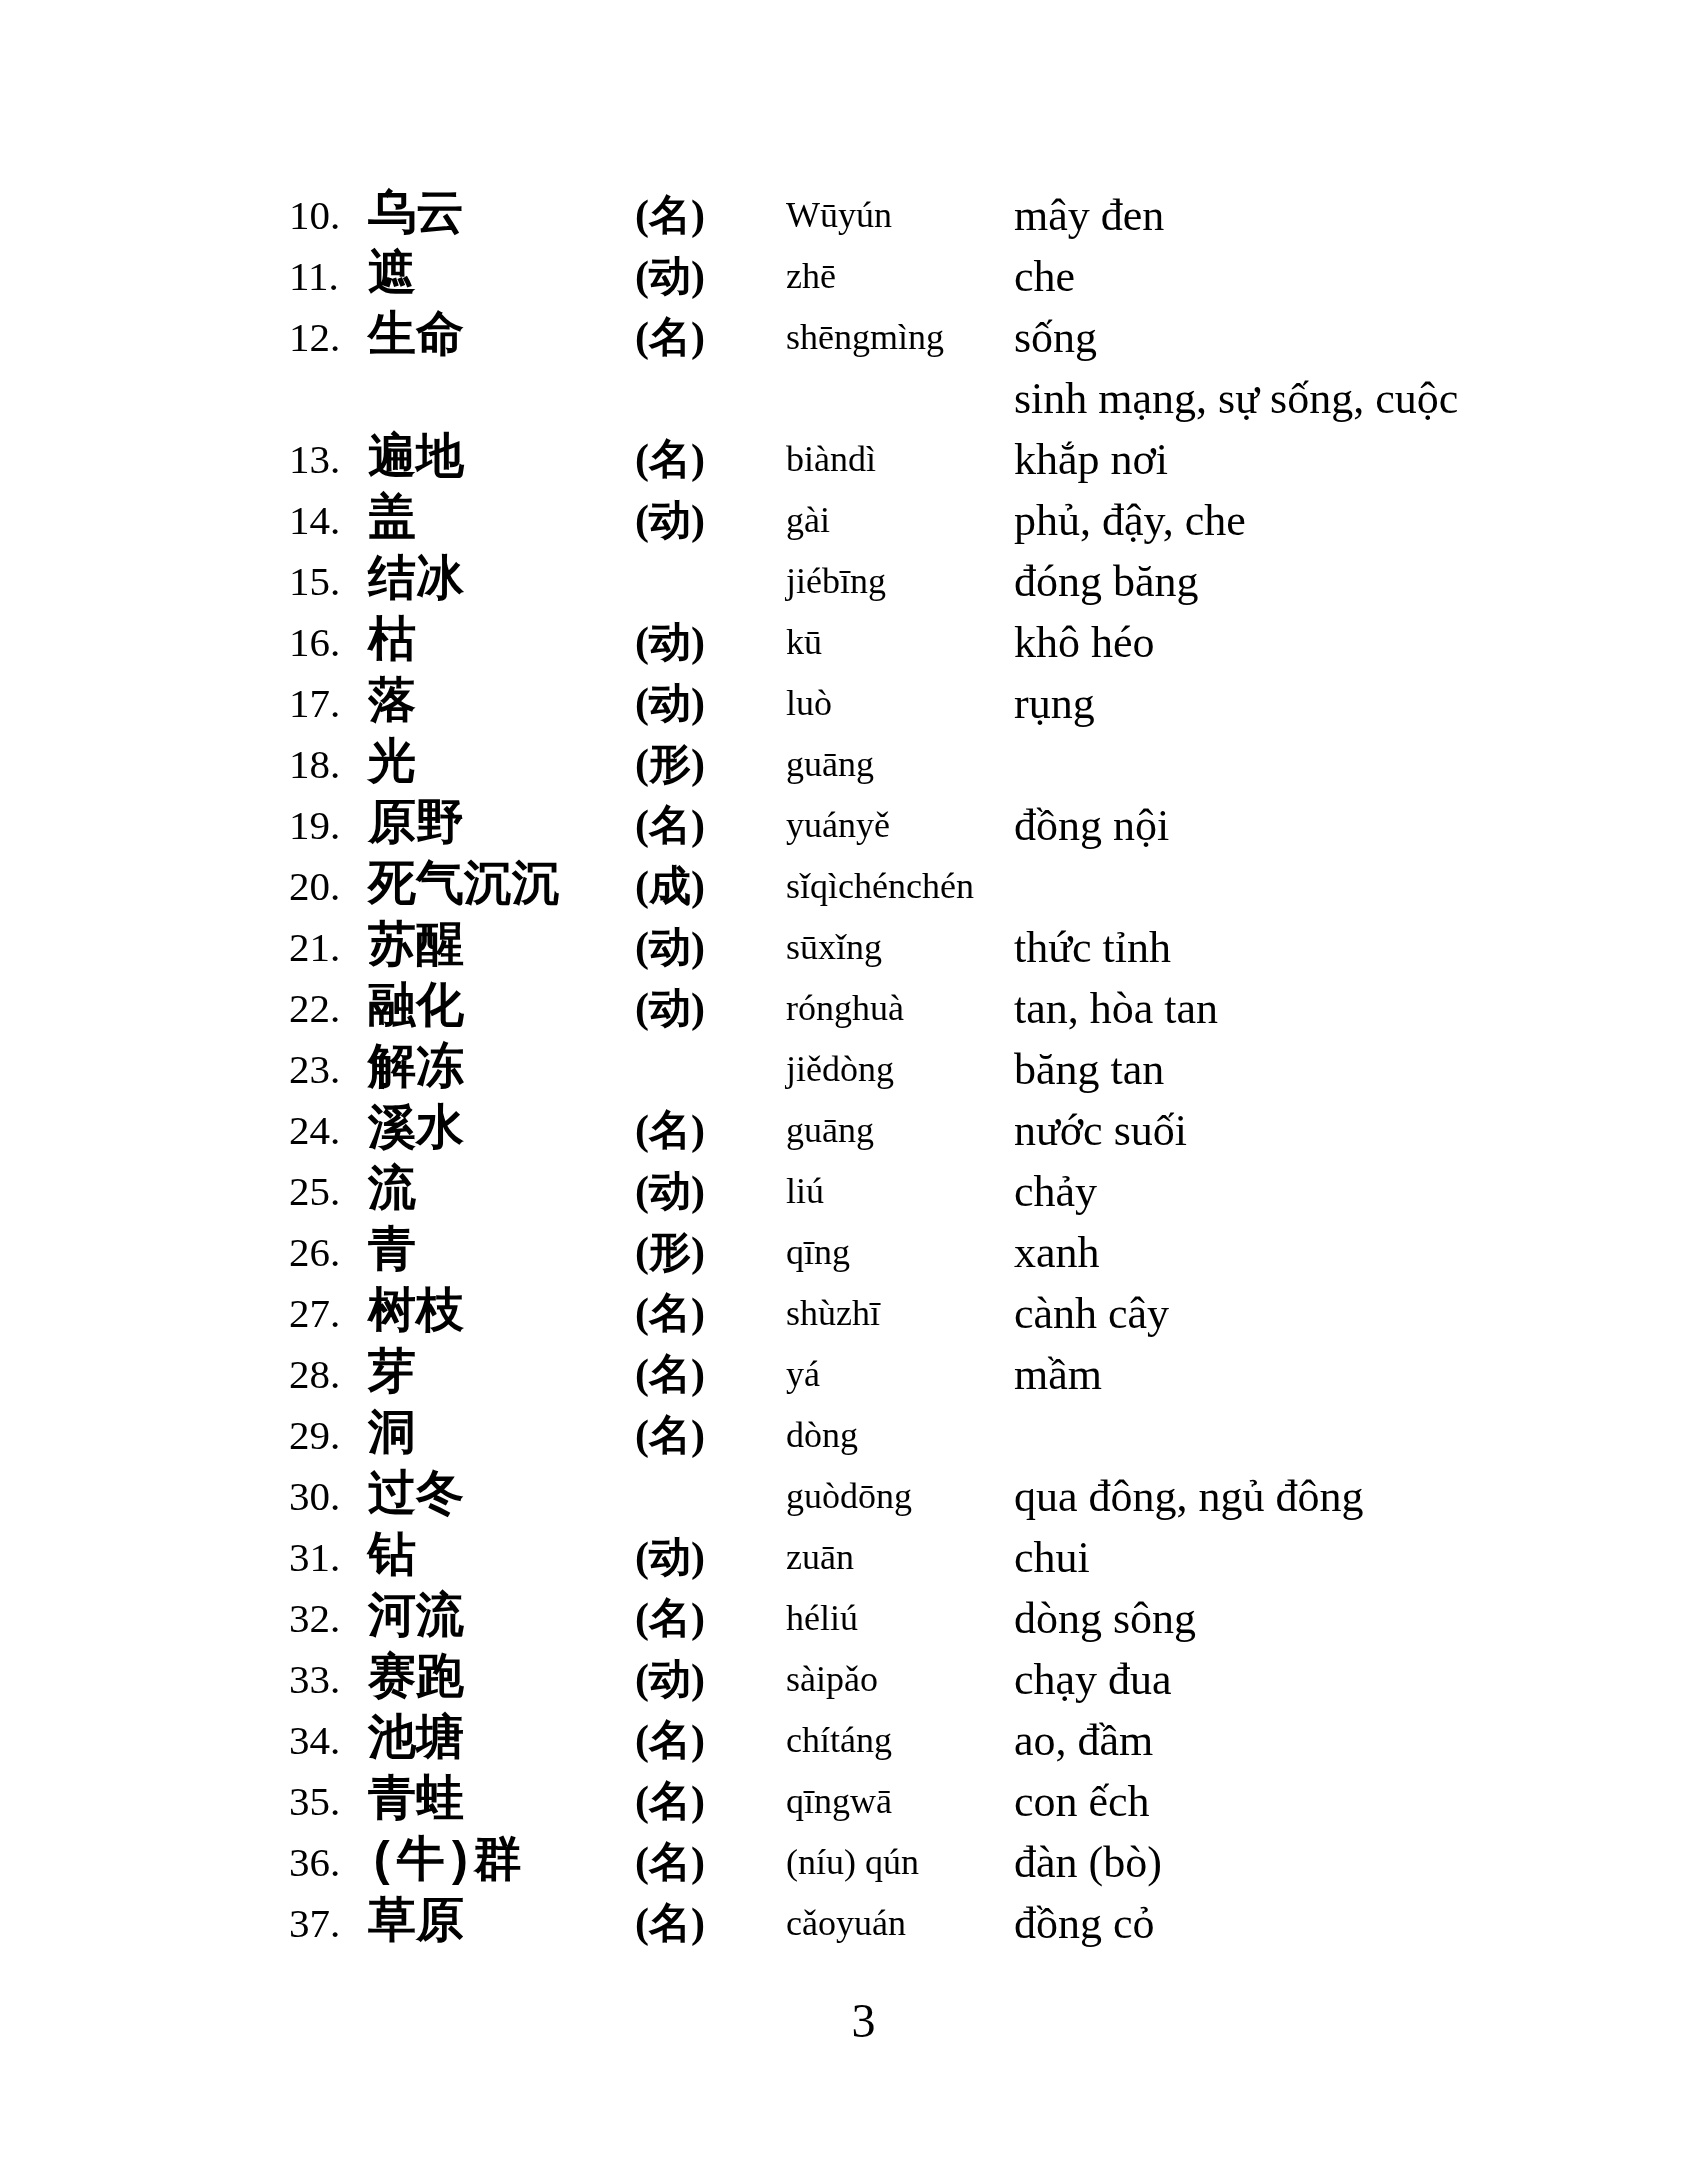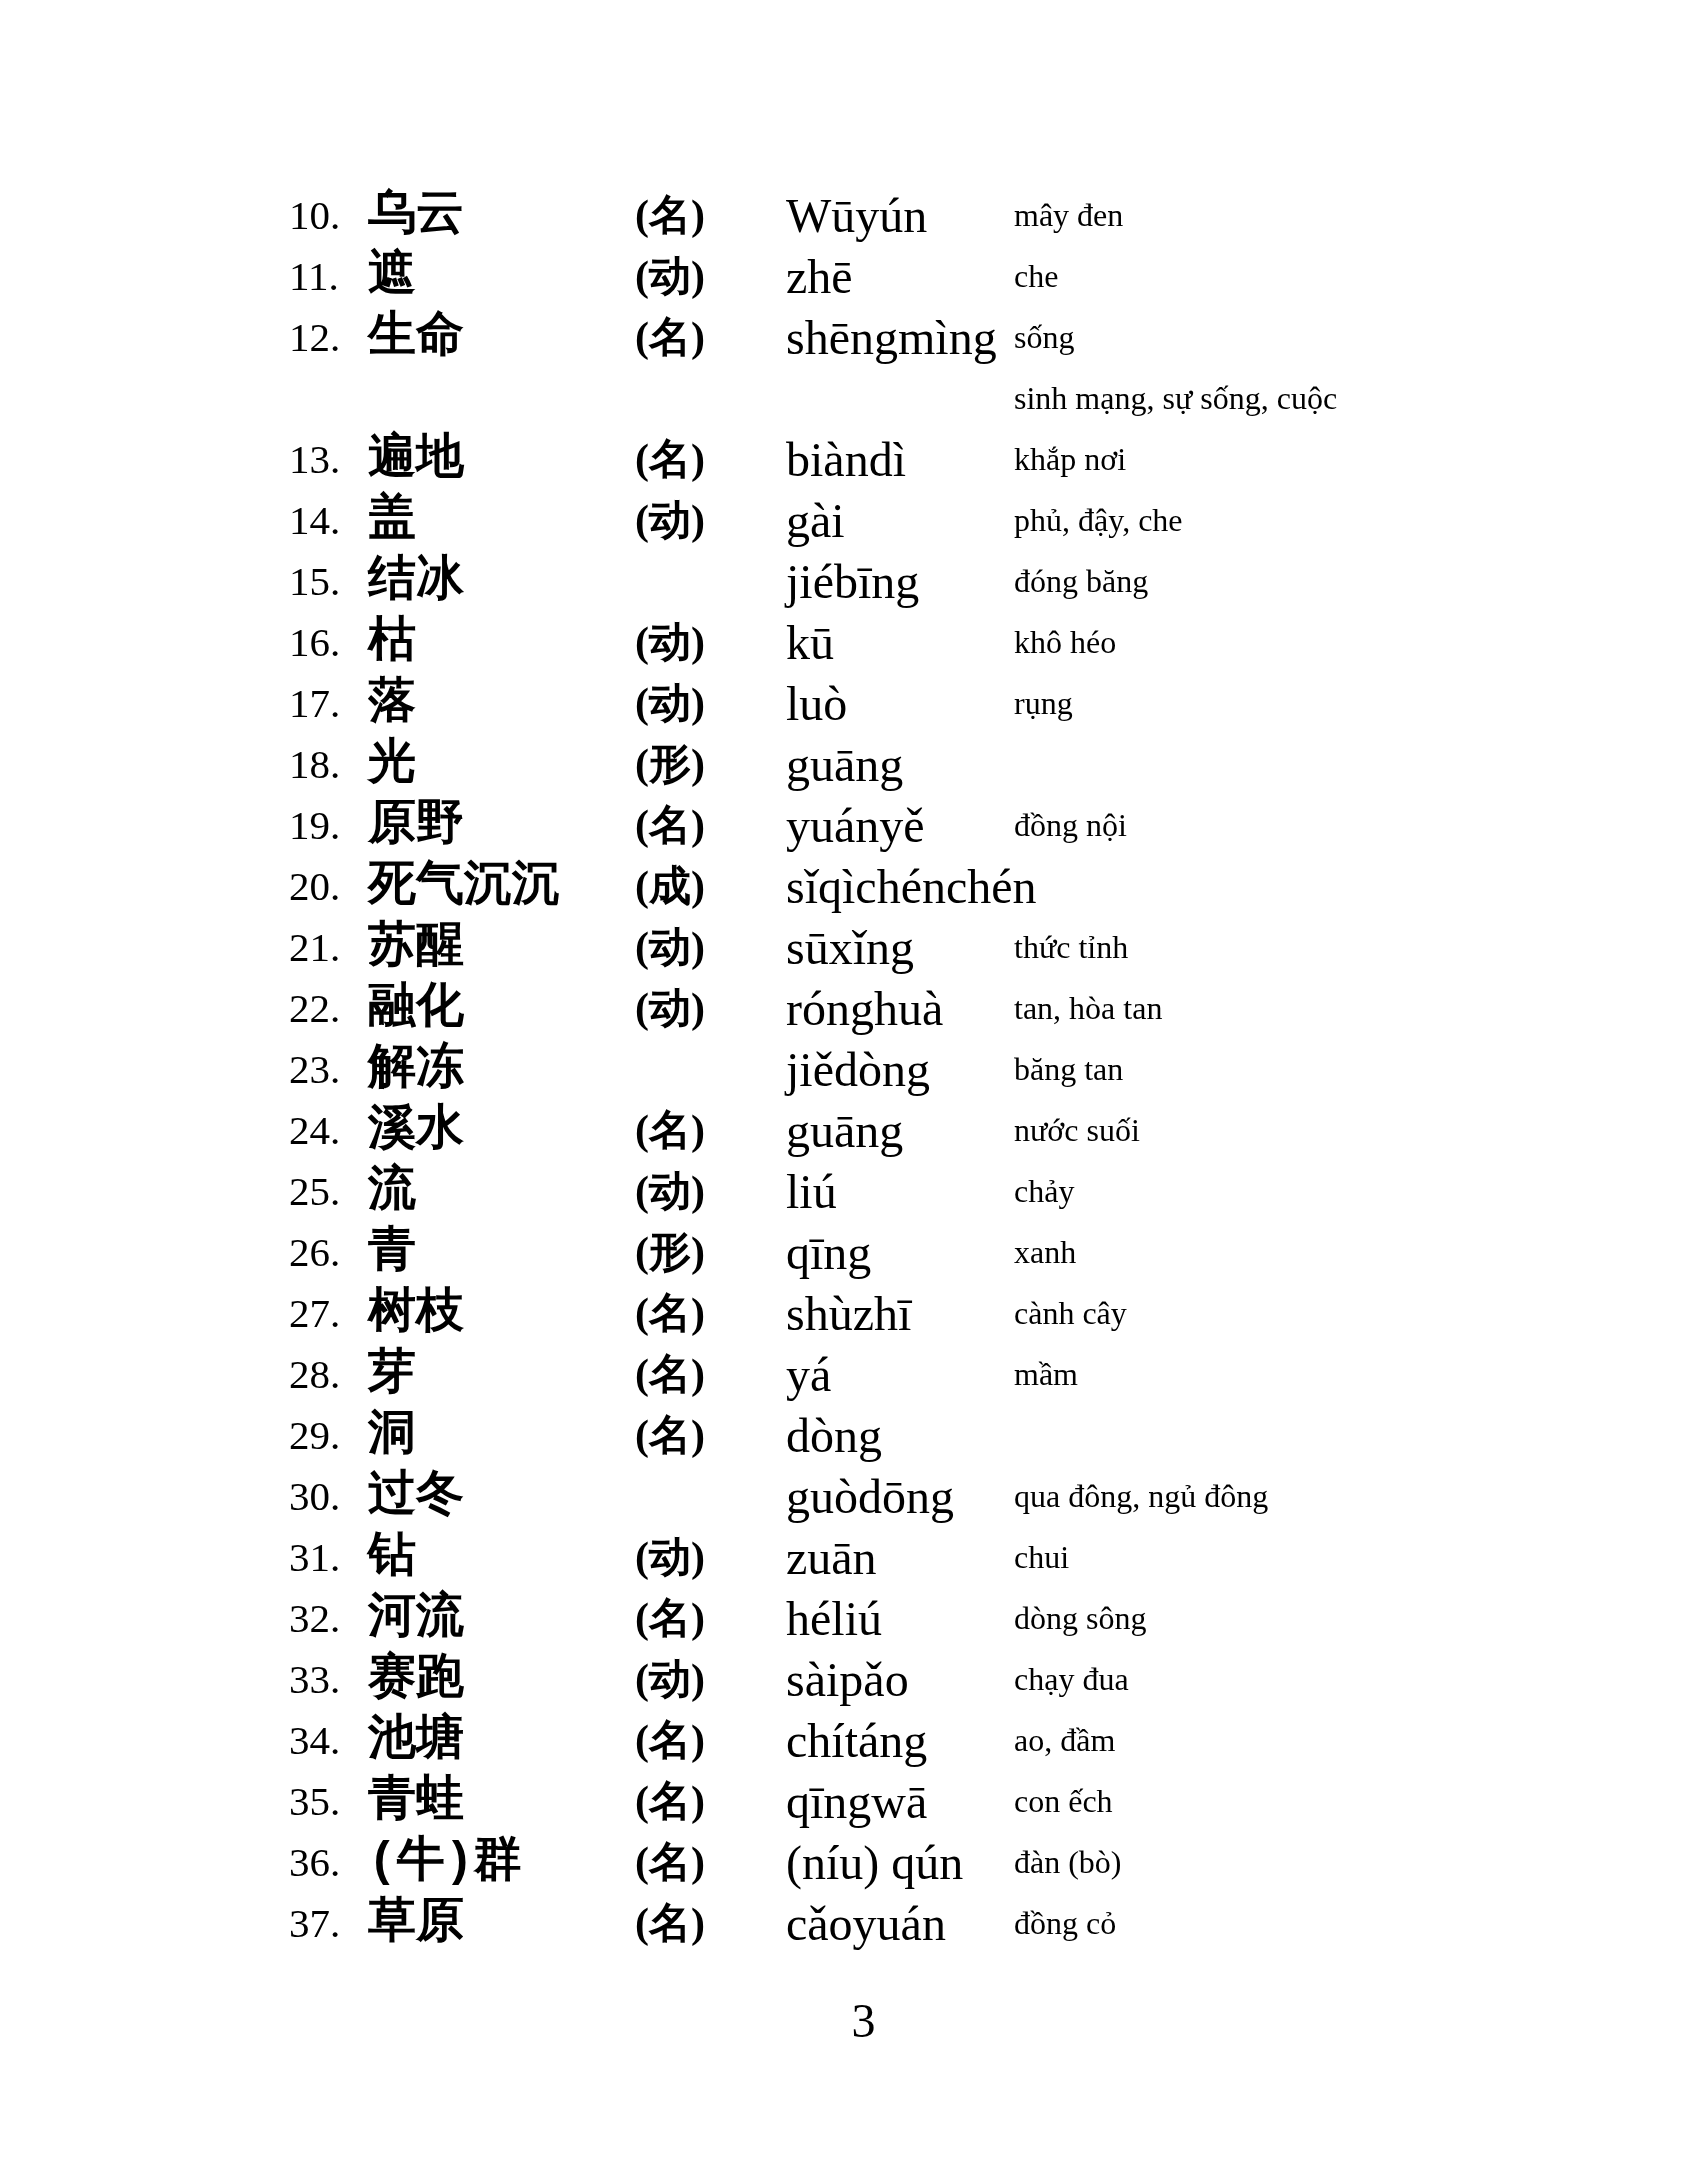--- a/index.html
+++ b/index.html
@@ -38,24 +38,24 @@
     font-size: 48px;
     font-weight: bold;
     font-family: Liberation Mono, monospace;
   }
   .cell.pos {
     font-size: 42px;
     font-weight: bold;
     font-family: "Liberation Serif", "DejaVu Serif", serif;
   }
   .cell.pinyin {
-    font-size: 48px;
+    font-size: 36px;
   }
   .cell.viet {
-    font-size: 32px;
+    font-size: 44px;
   }
   .page-number {
     position: absolute;
     top: 1990px;
     left: 40px;
     right: 0;
     text-align: center;
     font-size: 48px;
     line-height: 61px;
     color: #000000;

